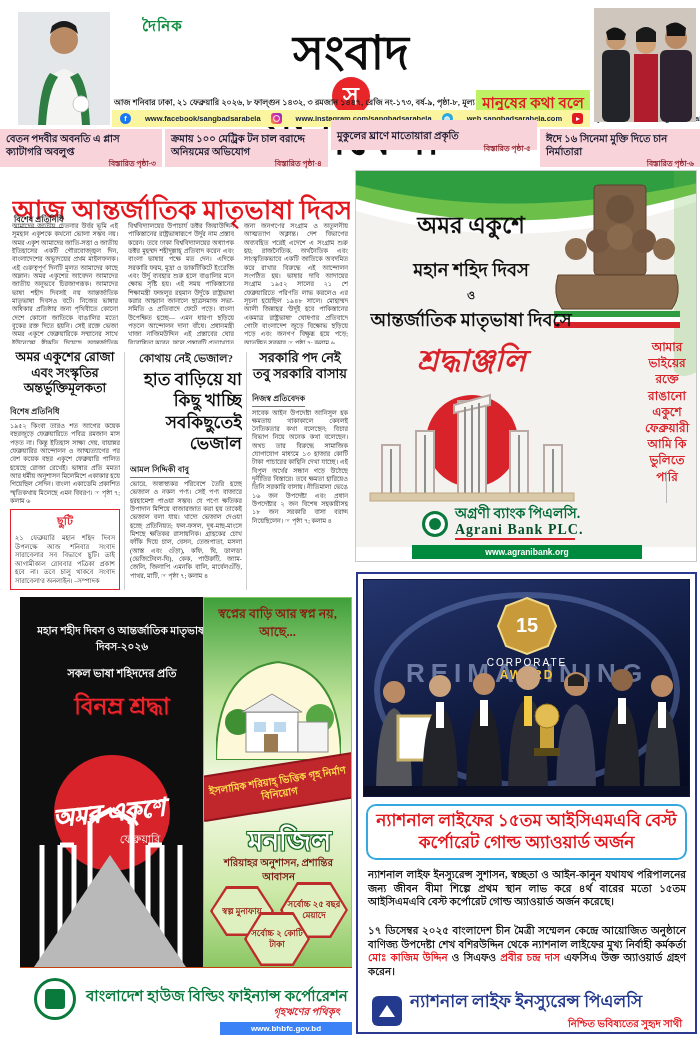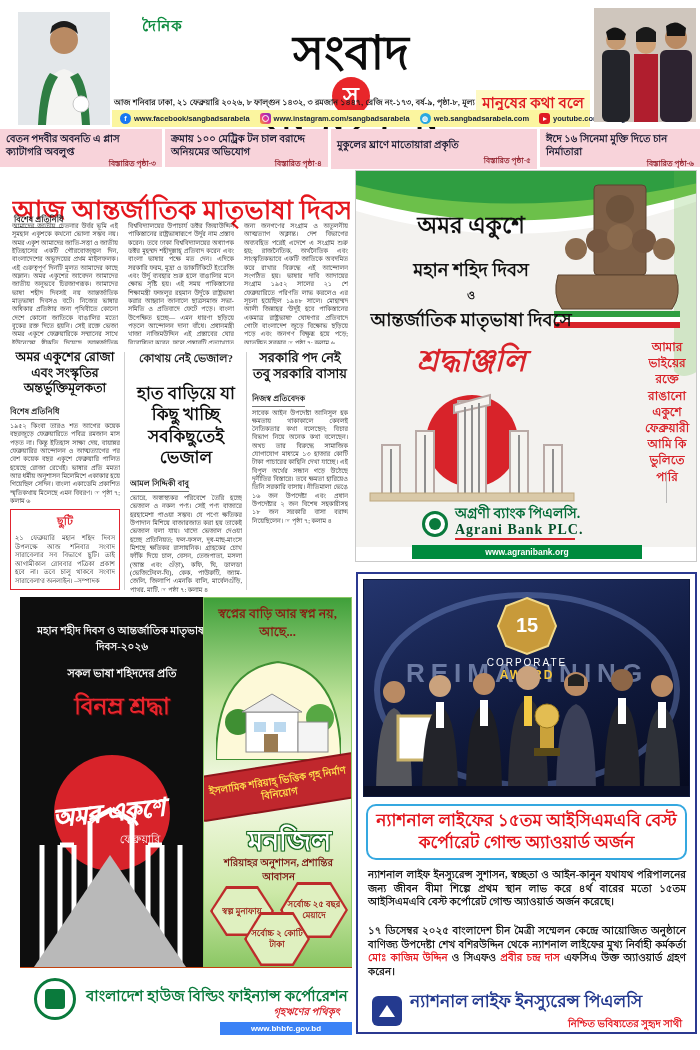--- a/index.html
+++ b/index.html
@@ -9,24 +9,24 @@
   .abs{position:absolute;}
 
   
   .m-photo{overflow:hidden;background:#dfe3e8;}
   .daily{color:#0c8a3e;font-weight:900;font-size:15px;letter-spacing:1px;}
   .mast-title{display:flex;align-items:center;justify-content:center;gap:0;
               font-weight:900;font-size:47px;line-height:1;color:#0c0c0c;white-space:nowrap;flex-direction:column;}
   .s-circle{width:38px;height:38px;border-radius:50%;background:#e8262a;color:#fff;
             display:flex;align-items:center;justify-content:center;font-size:24px;font-weight:900;flex:0 0 auto;}
   .dateline{font-size:8px;color:#1a1a1a;white-space:nowrap;font-family:"Liberation Sans",sans-serif;font-weight:bold;}
-  .tagline{color:#e01b22;font-weight:900;font-size:15px;white-space:nowrap;background:#fef9c3;padding:1px 6px;}
+  .tagline{color:#e01b22;font-weight:900;font-size:15px;white-space:nowrap;background:#bef264;padding:1px 6px;}
   .socialbar{background:#fbf59f;display:flex;align-items:center;gap:10px;padding:2px 8px;
              font-family:"Liberation Sans",sans-serif;font-size:7.5px;font-weight:bold;color:#14203c;}
-  .soc{display:flex;align-items:center;gap:3px;}
+  .soc{display:flex;align-items:center;gap:14px;}
   .ic{width:11px;height:11px;border-radius:50%;display:inline-flex;align-items:center;justify-content:center;
       color:#fff;font-size:7px;font-weight:bold;flex:0 0 auto;}
   .ic-fb{background:#1877f2;}
   .ic-ig{background:linear-gradient(45deg,#f5a623,#e0319a,#7232bd);border-radius:3px;}
   .ic-ig:before{content:"";width:5px;height:5px;border:1px solid #fff;border-radius:50%;}
   .ic-web{background:#2aa9e0;}
   .ic-yt{background:#e01b22;border-radius:3px;}
   .ic-yt:before{content:"";width:0;height:0;border-left:4px solid #fff;border-top:2.5px solid transparent;border-bottom:2.5px solid transparent;}
 
   
@@ -159,21 +159,21 @@
   </div>
 
   <div class="abs teaser" style="left:0px;top:129px;width:162px;height:38px;">
     <div class="t">বেতন পদবীর অবনতি এ প্লাস ক্যাটাগরি অবলুপ্ত</div>
     <div class="p">বিস্তারিত পৃষ্ঠা-৩</div>
   </div>
   <div class="abs teaser" style="left:165px;top:129px;width:163px;height:38px;">
     <div class="t">ক্রমায় ১০০ মেট্রিক টন চাল বরাদ্দে অনিয়মের অভিযোগ</div>
     <div class="p">বিস্তারিত পৃষ্ঠা-৪</div>
   </div>
-  <div class="abs teaser" style="left:331px;top:129px;width:206px;height:40px;">
+  <div class="abs teaser" style="left:331px;top:120px;width:206px;height:30px;">
     <div class="t" style="margin-top:6px;">মুকুলের ঘ্রাণে মাতোয়ারা প্রকৃতি</div>
     <div class="p">বিস্তারিত পৃষ্ঠা-৫</div>
   </div>
   <div class="abs teaser" style="left:540px;top:129px;width:160px;height:38px;">
     <div class="t">ঈদে ১৬ সিনেমা মুক্তি দিতে চান নির্মাতারা</div>
     <div class="p">বিস্তারিত পৃষ্ঠা-৬</div>
   </div>
 
   <div class="abs headline-main" style="left:12px;top:190px;width:338px;overflow:hidden;">আজ আন্তর্জাতিক মাতৃভাষা দিবস</div>
   <div class="abs" style="left:14px;top:208px;">
@@ -191,21 +191,21 @@
     <div style="margin:3px 0 2px;"><span class="byline">বিশেষ প্রতিনিধি</span></div>
     <div class="bodytxt">১৯৫২ কিংবা তারও শত আগের কয়েক বছরজুড়ে ফেব্রুয়ারিতে পবিত্র রমজান মাস পড়ত না। কিন্তু ইতিহাস সাক্ষ্য দেয়, বায়ান্নর ফেব্রুয়ারির আন্দোলন ও আত্মত্যাগের পর বেশ কয়েক বছর একুশে ফেব্রুয়ারি পালিত হয়েছে রোজা রেখেই। ভাষার প্রতি মমতা আর ধর্মীয় অনুশাসন মিলেমিশে একাকার হয়ে গিয়েছিল সেদিন। বাংলা একাডেমি প্রকাশিত স্মৃতিকথায় মিলেছে এমন বিবরণ। ☞ পৃষ্ঠা ৭; কলাম ৬</div>
     <div class="chuti" style="margin-top:4px;">
       <div class="ct">ছুটি</div>
       <div class="bodytxt" style="font-size:6.6px;">২১ ফেব্রুয়ারি মহান শহিদ দিবস উপলক্ষে আজ শনিবার সংবাদ সারাবেলার সব বিভাগে ছুটি। তাই আগামীকাল রোববার পত্রিকা প্রকাশ হবে না। তবে চালু থাকবে সংবাদ সারাবেলা'র অনলাইন।  –সম্পাদক</div>
     </div>
   </div>
 
   <div class="abs" style="left:130px;top:350px;width:112px;height:242px;overflow:hidden;">
     <div class="kicker">কোথায় নেই ভেজাল?</div>
-    <div class="subhead" style="font-size:17px;margin-top:14px;">হাত বাড়িয়ে যা কিছু খাচ্ছি সবকিছুতেই ভেজাল</div>
+    <div class="subhead" style="font-size:17px;margin-top:0;text-align:right;">হাত বাড়িয়ে যা কিছু খাচ্ছি সবকিছুতেই ভেজাল</div>
     <div style="margin:4px 0 2px;"><span class="byline">আমল সিদ্দিকী বাবু</span></div>
     <div class="bodytxt">ভোরে, অস্বাস্থ্যকর পরিবেশে তৈরি হচ্ছে ভেজাল ও নকল পণ্য। সেই পণ্য বাজারে হরহামেশা পাওয়া সম্ভব। যে পণ্যে ক্ষতিকর উপাদান মিশিয়ে বাজারজাত করা হয় তাকেই ভেজাল বলা যায়। খাদ্যে ভেজাল দেওয়া হচ্ছে প্রতিনিয়ত; ফল-ফসল, দুধ-মাছ-মাংসে মিশছে ক্ষতিকর রাসায়নিক। গ্রাহকের চোখ ফাঁকি দিয়ে চাল, বেসন, তেজপাতা, মসলা (আস্ত এবং গুঁড়া), কফি, ঘি, ডালডা (ভেজিটেবল-ঘি), কেক, পাউরুটি, জ্যাম-জেলি, জিলাপি এমনকি বালি, মার্বেলগুঁড়ি, পাথর, মাটি, ☞ পৃষ্ঠা ৭; কলাম ৪</div>
   </div>
 
   <div class="abs" style="left:252px;top:350px;width:96px;height:242px;overflow:hidden;">
     <div class="subhead" style="font-size:13px;">সরকারি পদ নেই তবু সরকারি বাসায়</div>
     <div style="margin:4px 0 2px;"><span class="byline">নিজস্ব প্রতিবেদক</span></div>
     <div class="bodytxt">সাবেক আইন উপদেষ্টা আনিসুল হক ক্ষমতায় থাকাকালে কেবলই নৈতিকতার কথা বলেছেন; বিচার বিভাগ নিয়ে অনেক কথা বলেছেন। অথচ তার বিরুদ্ধে সামাজিক যোগাযোগ মাধ্যমে ১৩ হাজার কোটি টাকা পাচারের কাহিনি দেখা যাচ্ছে। এই বিপুল অর্থের সন্ধান গড়ে উঠেছে দুর্নীতির বিস্তারে। তবে ক্ষমতা হারিয়েও তিনি সরকারি বাসায়। নীতিমালা ভেঙে ১৬ জন উপদেষ্টা এবং প্রধান উপদেষ্টার ২ জন বিশেষ সহকারীসহ ১৮ জন সরকারি বাসা বরাদ্দ নিয়েছিলেন। ☞ পৃষ্ঠা ৭; কলাম ৪</div>
   </div>
 

